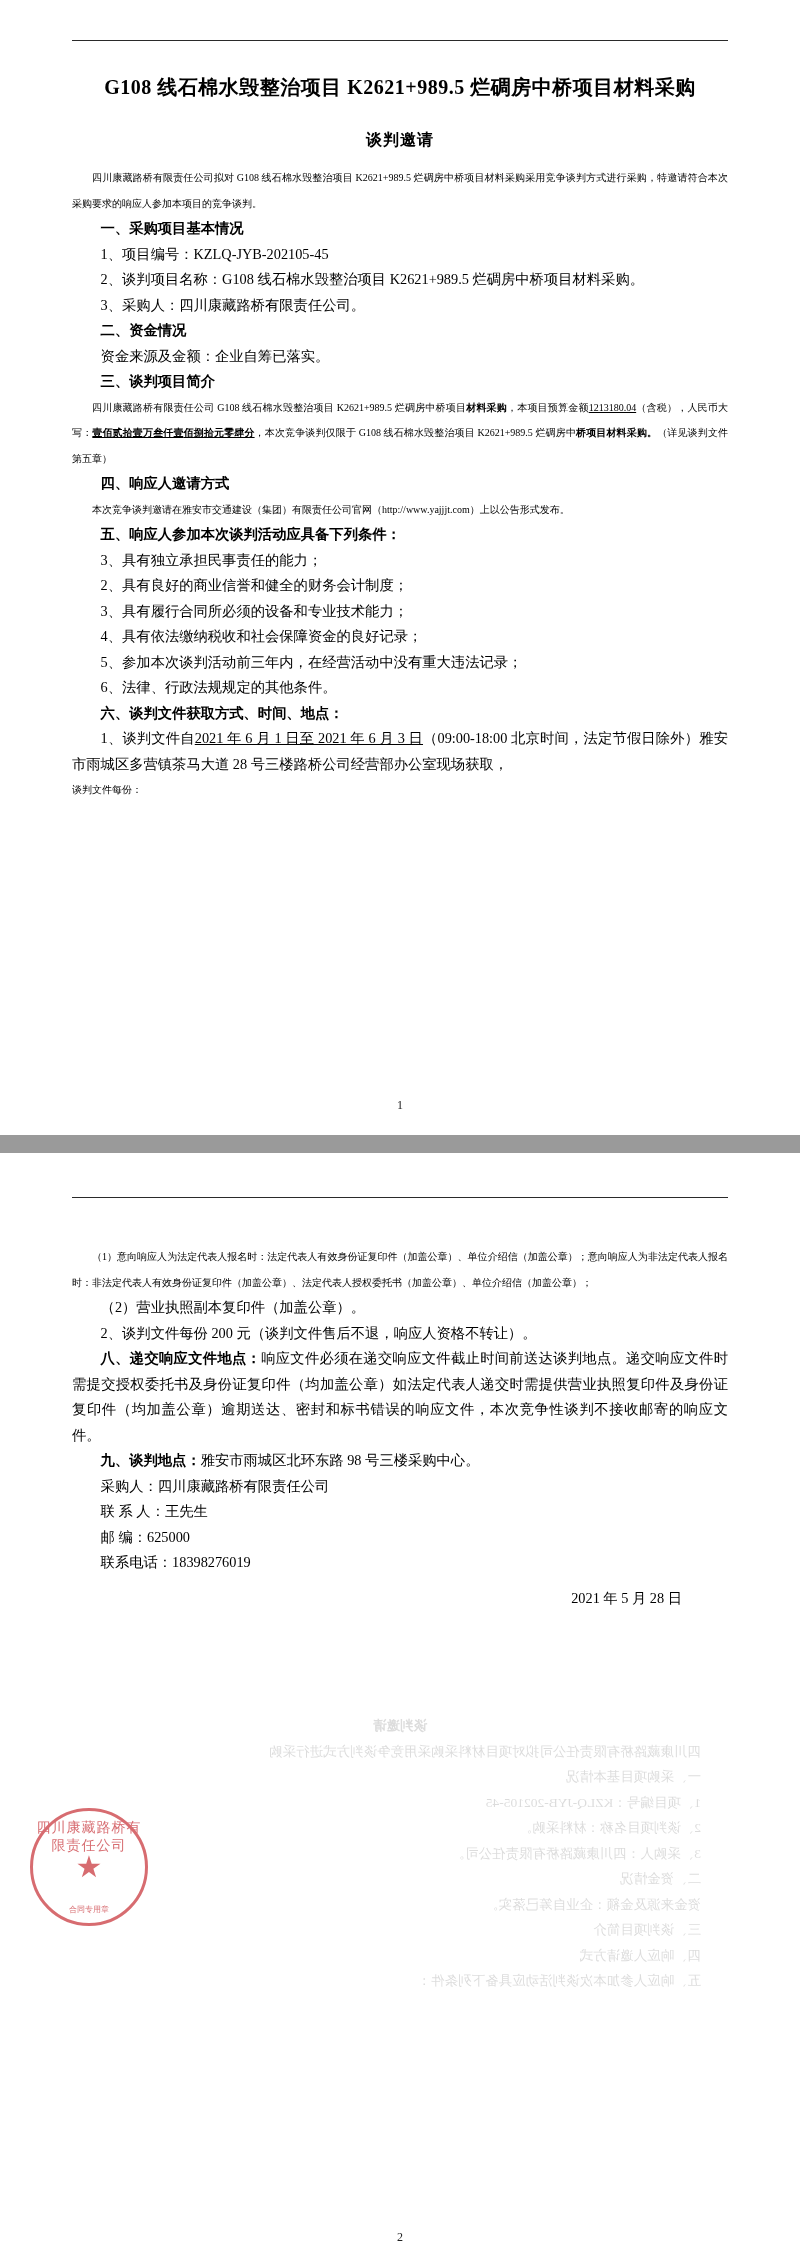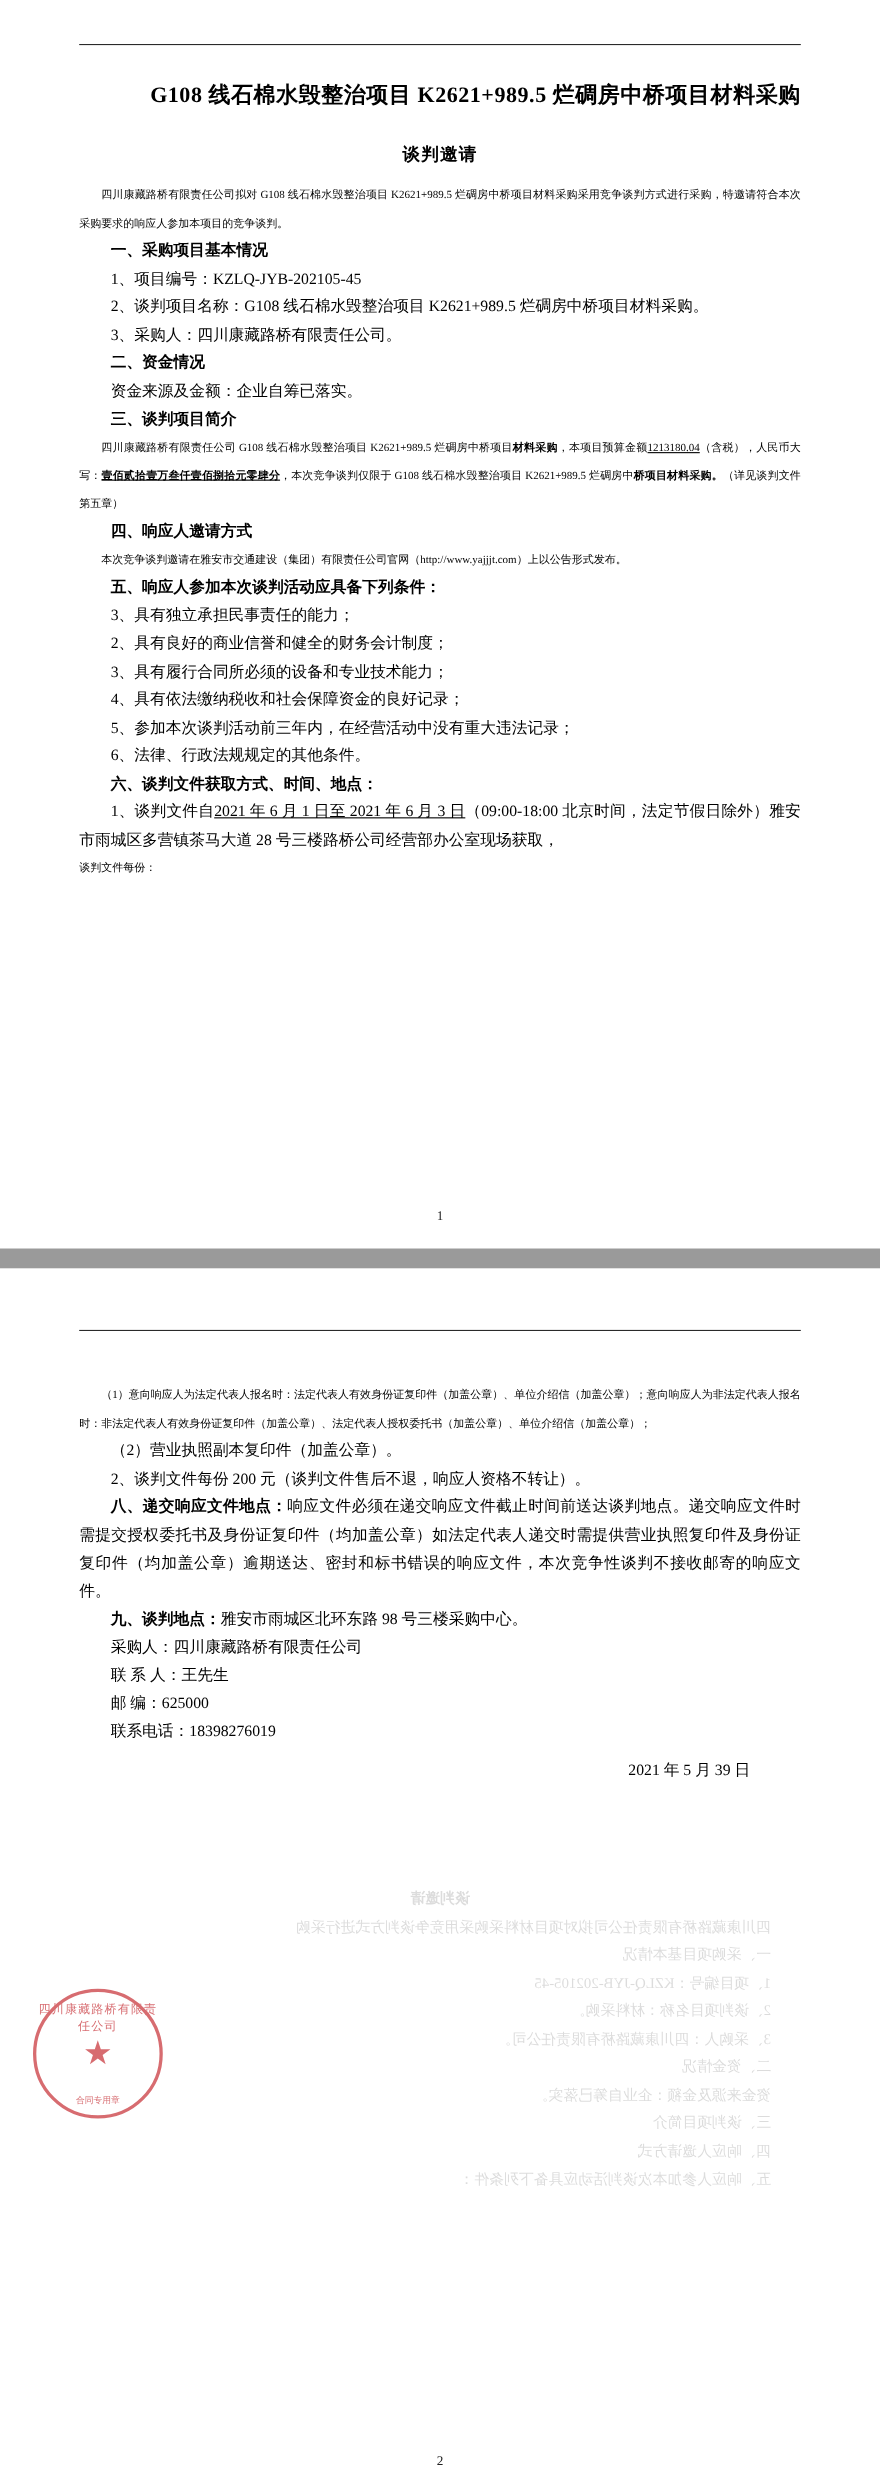--- a/index.html
+++ b/index.html
@@ -13,36 +13,36 @@
   }
   .page {
     position: relative;
     width: 800px;
     background: #ffffff;
     box-sizing: border-box;
     overflow: hidden;
   }
   .page-1 { height: 1135px; padding: 40px 72px 0 72px; }
   .page-gap { height: 18px; background: #9a9a9a; }
-  .page-2 { height: 1110px; padding: 56px 72px 0 72px; }
+  .page-2 { height: 1110px; padding: 44px 72px 0 72px; }
 
   .rule-top {
     border-top: 1px solid #2a2a2a;
     margin: 0 0 30px 0;
   }
   .rule-top-2 {
     border-top: 1px solid #2a2a2a;
     margin: 0 0 46px 0;
   }
 
   h1.doc-title {
     font-size: 20px;
     line-height: 33px;
     font-weight: bold;
-    text-align: right;
+    text-align: center;
     margin: 18px 0 0 0;
     letter-spacing: 0.5px;
   }
   h2.doc-subtitle {
     font-size: 16px;
     font-weight: bold;
     text-align: center;
     margin: 26px 0 14px 0;
     letter-spacing: 1px;
   }
@@ -111,21 +111,21 @@
     transform: translate(-50%,-50%);
     color: #c8343a;
     font-size: 30px;
     line-height: 1;
   }
   .seal .seal-text {
     position: absolute;
     left: 0; right: 0;
     top: 8px;
     text-align: center;
-    font-size: 11px;
+    font-size: 14px;
     color: #c8343a;
     letter-spacing: 1px;
   }
   .seal .seal-text-b {
     position: absolute;
     left: 0; right: 0;
     bottom: 8px;
     text-align: center;
     font-size: 8px;
     color: #c8343a;
@@ -202,21 +202,21 @@
   <p class="item"><span class="b">八、递交响应文件地点：</span><span>响应文件必须在递交响应文件截止时间前送达谈判地点。递交响应文件时需提交授权委托书及身份证复印件（均加盖公章）如法定代表人递交时需提供营业执照复印件及身份证复印件（均加盖公章）逾期送达、密封和标书错误的响应文件，本次竞争性谈判不接收邮寄的响应文件。</span></p>
 
   <p class="item"><span class="b">九、谈判地点：</span><span>雅安市雨城区北环东路 98 号三楼采购中心。</span></p>
 
 
   <p class="item">采购人：四川康藏路桥有限责任公司</p>
   <p class="item">联 系 人：王先生</p>
   <p class="item">邮    编：625000</p>
   <p class="item">联系电话：18398276019</p>
 
-  <p class="date-line">2021 年 5 月 39 日</p>
+  <p class="date-line">2021 年 5 月 28 日</p>
 
   <div class="seal">
     <div class="seal-text">四川康藏路桥有限责任公司</div>
     <div class="star">★</div>
     <div class="seal-text-b">合同专用章</div>
   </div>
 
   <div class="bleed" aria-hidden="true">
     <p class="ctr">谈判邀请</p>
     <p>四川康藏路桥有限责任公司拟对项目材料采购采用竞争谈判方式进行采购</p>

